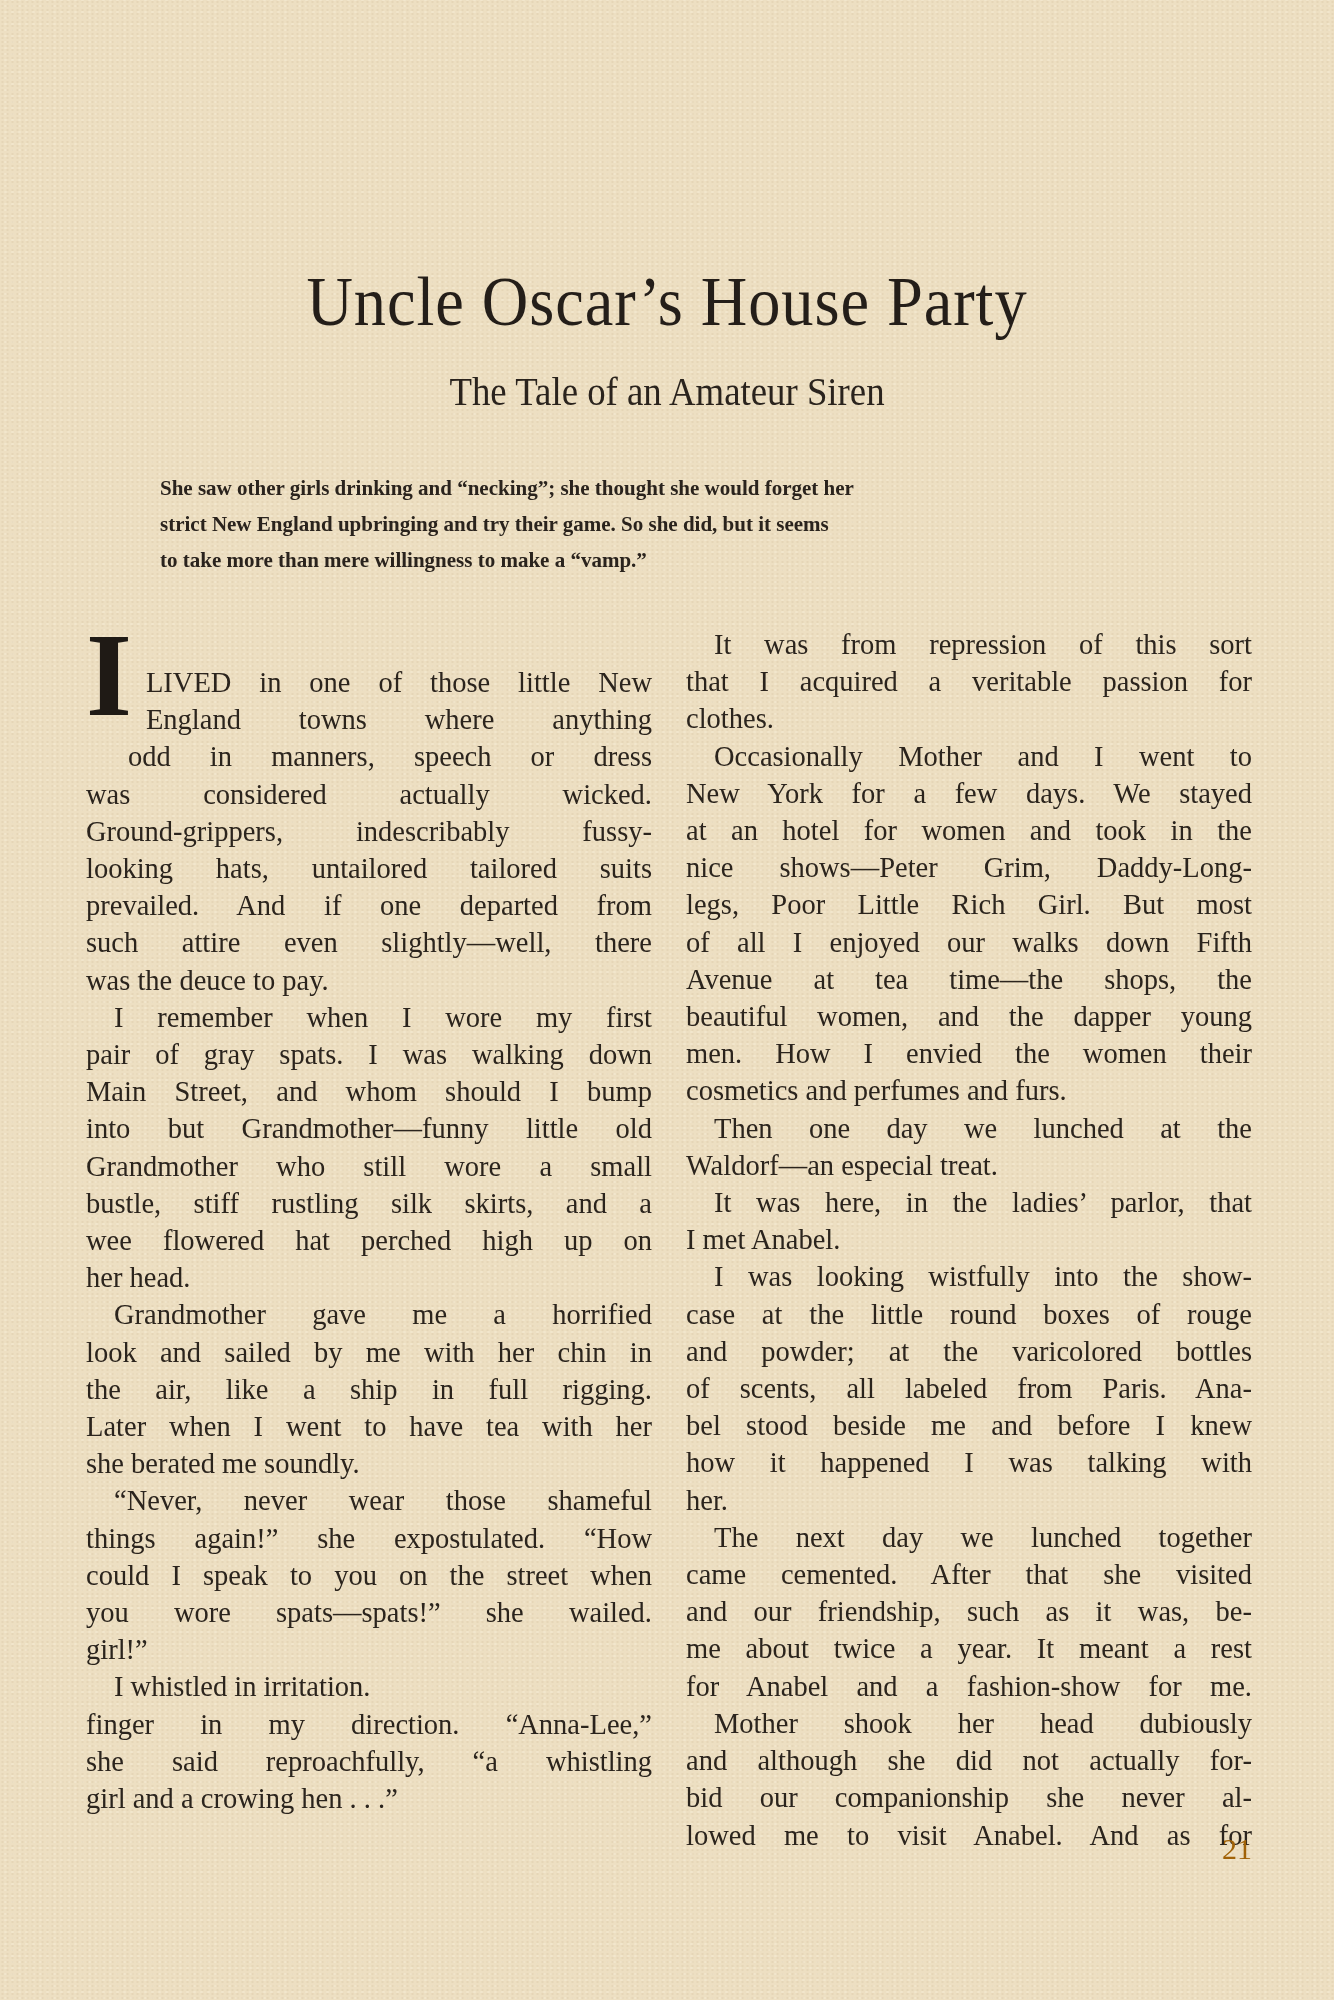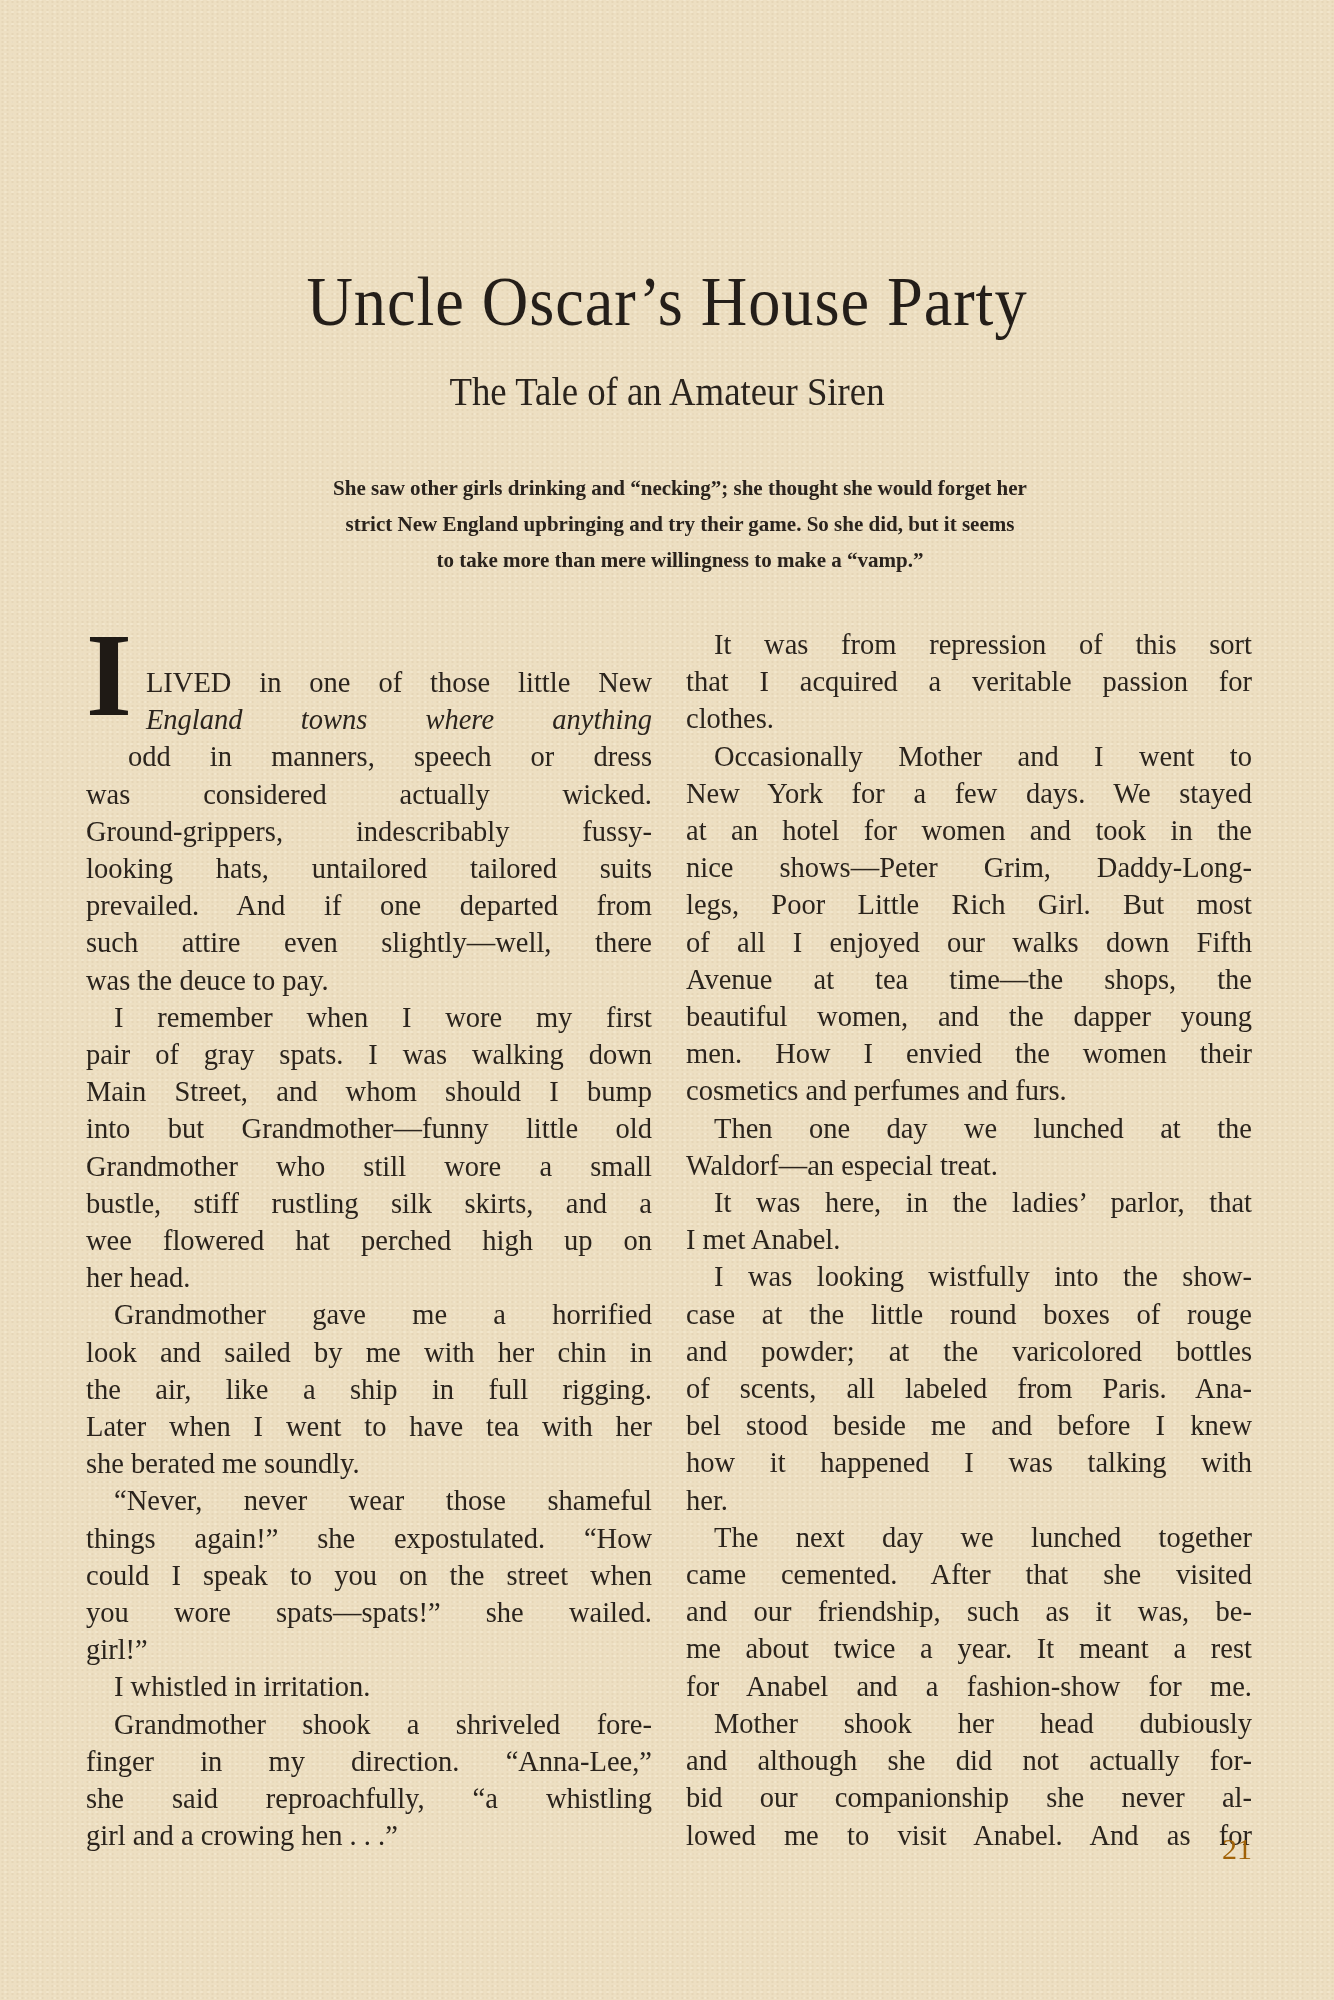--- a/index.html
+++ b/index.html
@@ -20,22 +20,22 @@
     font-size:70px; letter-spacing:1px; color:#241e19;
     transform:scaleX(0.92); transform-origin:center;
   }
   .subtitle {
     position:absolute; left:0; width:1334px; top:368px;
     text-align:center; font-family:"Liberation Serif", serif;
     font-size:40px; color:#2a231d;
     transform:scaleX(0.92); transform-origin:center;
   }
   .deck {
-    position:absolute; left:172px; width:1016px; top:470px;
-    text-align:center; font-family:"Liberation Serif", serif; font-weight:bold;
+    position:absolute; left:160px; width:1016px; top:470px;
+    font-family:"Liberation Serif", serif; font-weight:bold;
     font-size:21px; line-height:36px; color:#2a231d;
   }
   .col {
     position:absolute; top:626px; width:566px;
     font-family:"Liberation Serif", serif; font-size:28.5px; line-height:37.2px;
     color:#2b241d; text-align:justify;
   }
   .col.left { left:86px; }
   .col.right { left:686px; width:566px; }
   .line { display:block; text-align:justify; text-align-last:justify; white-space:nowrap; }
@@ -59,21 +59,21 @@
 
 <div class="deck">
   <div>She saw other girls drinking and “necking”;  she thought she would forget her</div>
   <div>strict New England upbringing and try their game.   So she did, but it seems</div>
   <div>to take more than mere willingness to make a “vamp.”</div>
 </div>
 
 <div class="col left">
   <span class="dropcap">I</span>
   <span class="line" style="padding-left: 0px; margin-top: 38px;">LIVED in one of those little New</span>
-  <span class="line" style="padding-left: 42px; font-style: italic;">England towns where anything</span>
+  <span class="line" style="padding-left: 42px;">England towns where anything</span>
   <span class="line" style="padding-left: 42px;">odd in manners, speech or dress</span>
   <span class="line" style="clear:left">was considered actually wicked.</span>
   <span class="line">Ground-grippers, indescribably fussy-</span>
   <span class="line">looking hats, untailored tailored suits</span>
   <span class="line">prevailed.  And if one departed from</span>
   <span class="line">such attire even slightly—well, there</span>
   <span class="line last">was the deuce to pay.</span>
   <span class="line indent">I remember when I wore my first</span>
   <span class="line">pair of gray spats.  I was walking down</span>
   <span class="line">Main Street, and whom should I bump</span>
@@ -86,21 +86,20 @@
   <span class="line">look and sailed by me with her chin in</span>
   <span class="line">the air, like a ship in full rigging.</span>
   <span class="line">Later when I went to have tea with her</span>
   <span class="line last">she berated me soundly.</span>
   <span class="line indent">“Never, never wear those shameful</span>
   <span class="line">things again!” she expostulated.  “How</span>
   <span class="line">could I speak to you on the street when</span>
   <span class="line">you wore spats—spats!” she wailed.</span>
   <span class="line last">girl!”</span>
   <span class="line last indent">I whistled in irritation.</span>
-  <span class="line indent">Grandmother shook a shriveled fore-</span>
   <span class="line">finger in my direction.  “Anna-Lee,”</span>
   <span class="line">she said reproachfully, “a whistling</span>
   <span class="line last">girl and a crowing hen . . .”</span>
 </div>
 
 <div class="col right">
   <span class="line indent">It was from repression of this sort</span>
   <span class="line">that I acquired a veritable passion for</span>
   <span class="line last">clothes.</span>
   <span class="line indent">Occasionally Mother and I went to</span>

